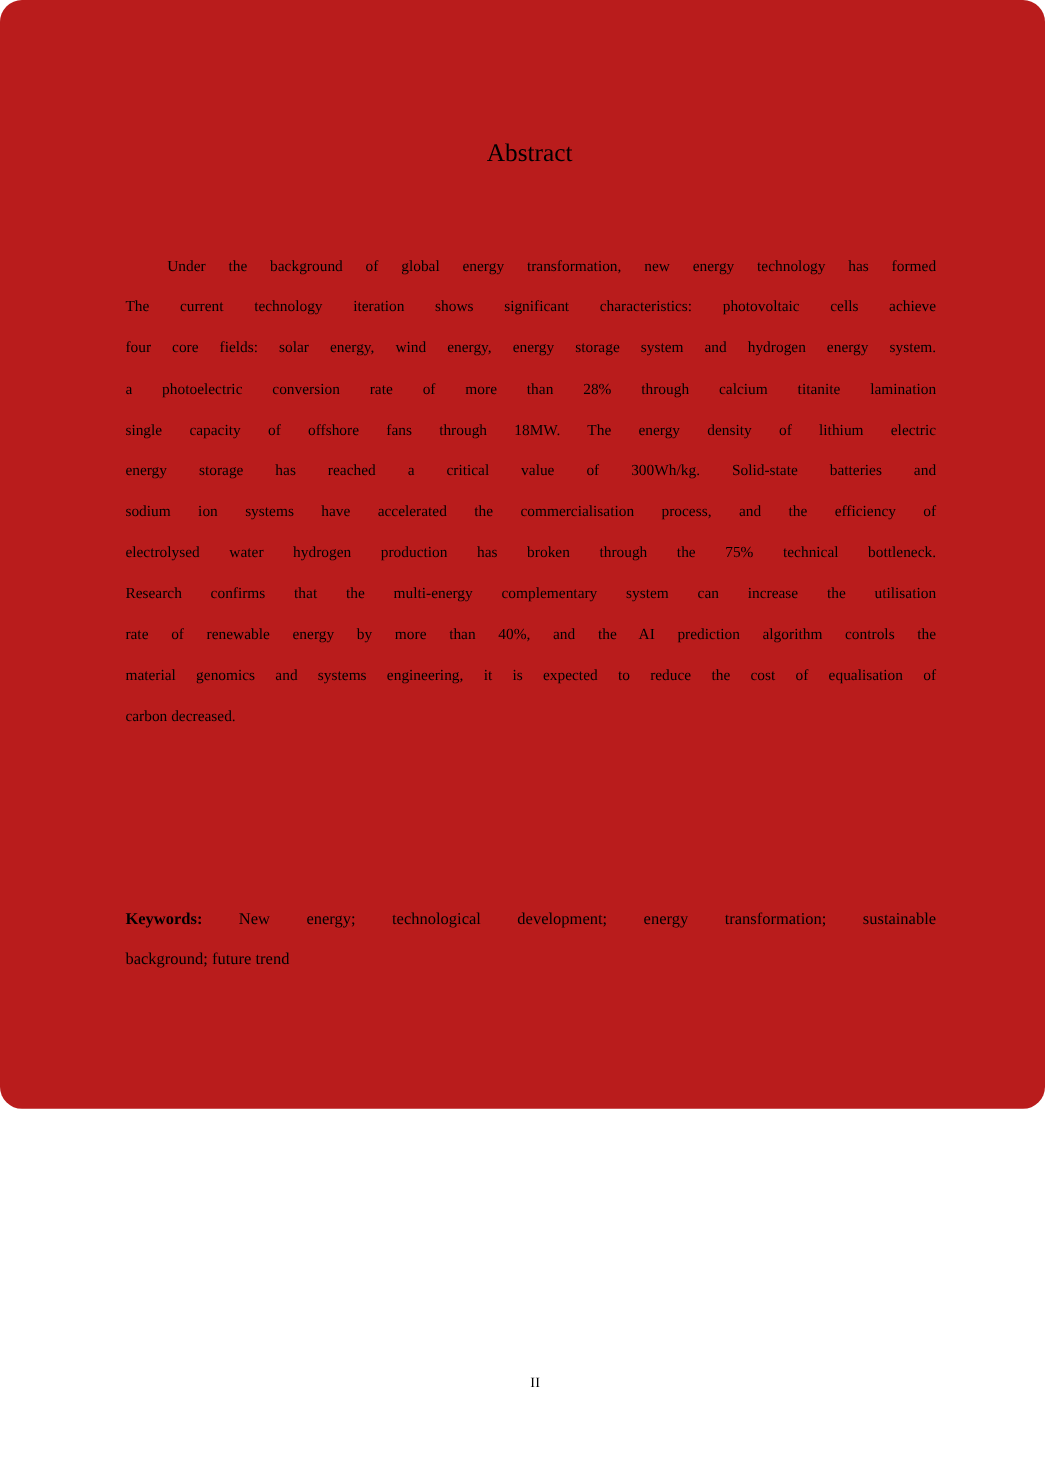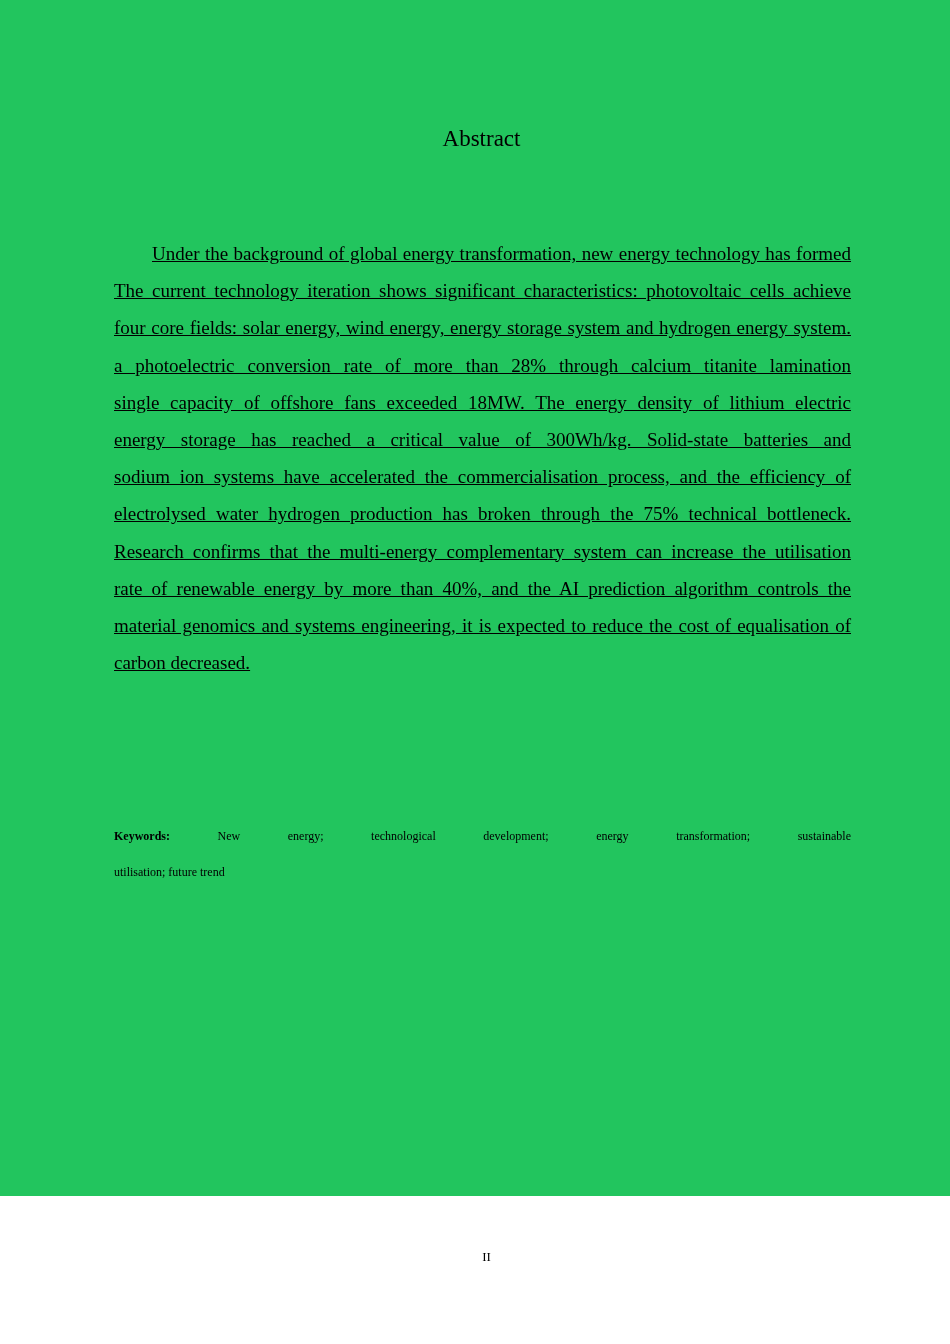--- a/index.html
+++ b/index.html
@@ -13,65 +13,65 @@
       position: relative;
       overflow: hidden;
       font-family: "Liberation Serif", "DejaVu Serif", serif;
       color: #000000;
     }
     .page {
       position: absolute;
       left: 0;
       top: 0;
       width: 950px;
-      height: 1196px;
-      background: #22c55e;
+      height: 1008px;
+      background: #b91c1c;
+      border-radius: 20px;
     }
     .title {
       position: absolute;
       left: 0;
       width: 963px;
       top: 124px;
       text-align: center;
       font-size: 23px;
       line-height: 30px;
       font-weight: normal;
       margin: 0;
     }
     .abstract-body {
       position: absolute;
       left: 114px;
-      top: 235px;
+      top: 224px;
       width: 737px;
       margin: 0;
-      font-size: 19px;
+      font-size: 14px;
       line-height: 37.2px;
       text-align: justify;
-      text-decoration: underline;
     }
     .abstract-body .line {
       display: block;
       text-align: justify;
       text-align-last: justify;
       white-space: nowrap;
       overflow: visible;
     }
     .abstract-body .line.indent {
       text-indent: 38px;
     }
     .abstract-body .line.last {
       text-align-last: left;
     }
     .keywords {
       position: absolute;
       left: 114px;
       top: 818px;
       width: 737px;
       margin: 0;
-      font-size: 12px;
+      font-size: 15px;
       line-height: 36px;
     }
     .keywords .line {
       display: block;
       text-align: justify;
       text-align-last: justify;
       white-space: nowrap;
     }
     .keywords .line.last {
       text-align-last: left;
@@ -94,30 +94,30 @@
 
 <div class="page">
 
   <h1 class="title">Abstract</h1>
 
   <div class="abstract-body">
     <span class="line indent">Under the background of global energy transformation, new energy technology has formed</span>
     <span class="line">The current technology iteration shows significant characteristics: photovoltaic cells achieve</span>
     <span class="line">four core fields: solar energy, wind energy, energy storage system and hydrogen energy system.</span>
     <span class="line">a photoelectric conversion rate of more than 28% through calcium titanite lamination</span>
-    <span class="line">single capacity of offshore fans exceeded 18MW. The energy density of lithium electric</span>
+    <span class="line">single capacity of offshore fans through 18MW. The energy density of lithium electric</span>
     <span class="line">energy storage has reached a critical value of 300Wh/kg. Solid-state batteries and</span>
     <span class="line">sodium ion systems have accelerated the commercialisation process, and the efficiency of</span>
     <span class="line">electrolysed water hydrogen production has broken through the 75% technical bottleneck.</span>
     <span class="line">Research confirms that the multi-energy complementary system can increase the utilisation</span>
     <span class="line">rate of renewable energy by more than 40%, and the AI prediction algorithm controls the</span>
     <span class="line">material genomics and systems engineering, it is expected to reduce the cost of equalisation of</span>
     <span class="line last">carbon decreased.</span>
   </div>
 
   <div class="keywords">
     <span class="line"><span class="keywords-label">Keywords:</span> <span>New energy; technological development; energy transformation; sustainable</span></span>
-    <span class="line last">utilisation; future trend</span>
+    <span class="line last">background; future trend</span>
   </div>
 
   <div class="page-number">II</div>
 
 </div>
 
 </body></html>

